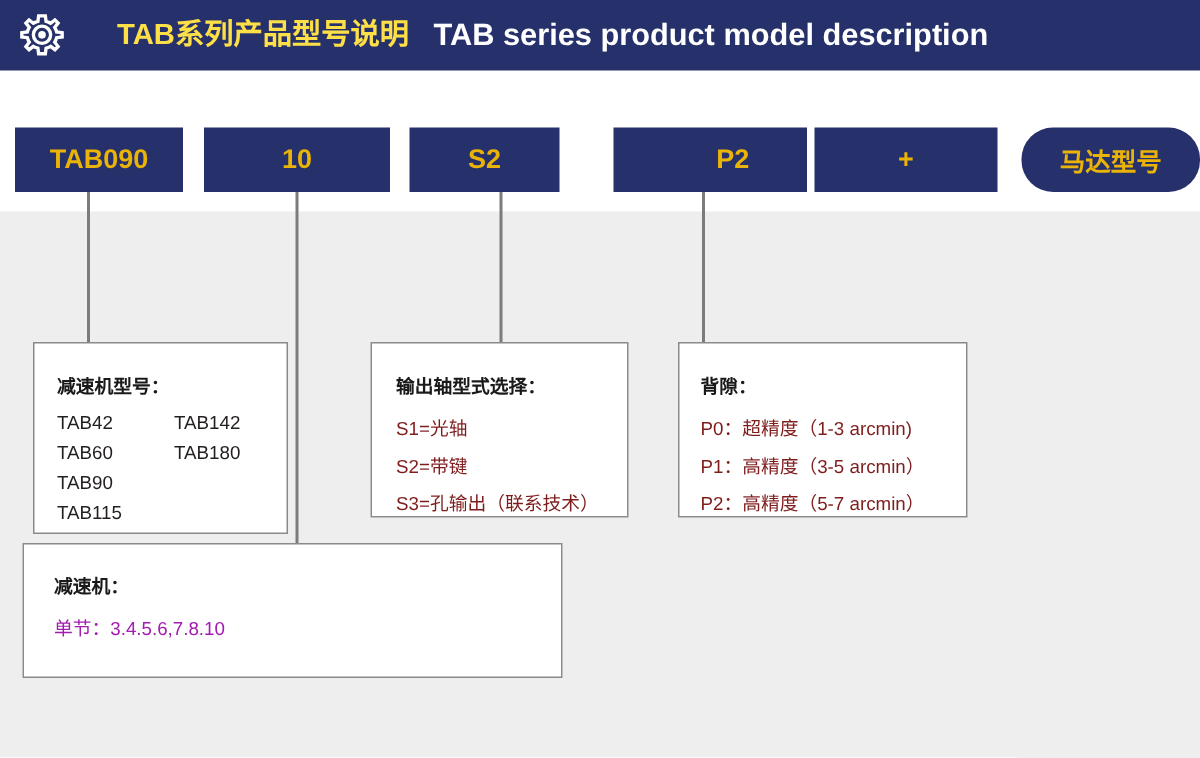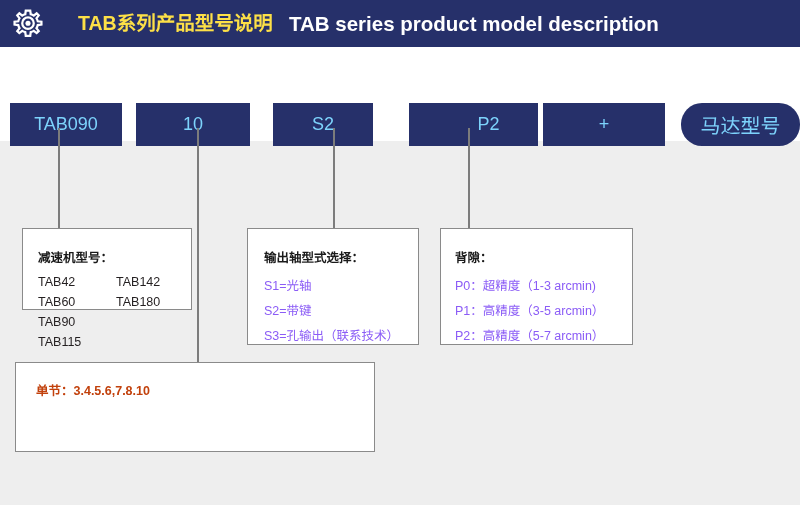--- a/index.html
+++ b/index.html
@@ -72,33 +72,33 @@
     left: 0;
     top: 141px;
     width: 800px;
     height: 364px;
     background: #eeeeee;
   }
 
   
   .code-box {
     position: absolute;
-    top: 103px;
+    top: 85px;
     height: 43px;
     background: #26306a;
-    color: #7dd3fc;
+    color: #eab308;
     font-size: 18px;
-    font-weight: normal;
+    font-weight: bold;
     display: flex;
     align-items: center;
     justify-content: center;
     box-sizing: border-box;
     white-space: nowrap;
   }
-  .code-box.cn { font-size: 20px; border-radius: 21px; }
+  .code-box.cn { font-size: 17px; border-radius: 21px; }
 
   
   .connector {
     position: absolute;
     width: 2px;
     background: #7c7c7c;
   }
 
   
   .desc-box {
@@ -109,47 +109,47 @@
     color: #231f20;
   }
   .desc-title {
     font-size: 12.5px;
     font-weight: bold;
     color: #1a1a1a;
     white-space: nowrap;
   }
   .desc-line {
     font-size: 12.5px;
-    color: #8b5cf6;
-    white-space: nowrap;
-  }
-
-  .box-models { left: 22px;  top: 228px; width: 170px; height: 82px; }
+    color: #7f1d1d;
+    white-space: nowrap;
+  }
+
+  .box-models { left: 22px;  top: 228px; width: 170px; height: 128px; }
   .box-shaft  { left: 247px; top: 228px; width: 172px; height: 117px; }
-  .box-back   { left: 440px; top: 228px; width: 193px; height: 117px; }
+  .box-back   { left: 452px; top: 228px; width: 193px; height: 117px; }
   .box-ratio  { left: 15px;  top: 362px; width: 360px; height: 90px; }
 
   .pad-models { padding: 18px 0 0 15px; }
   .pad-shaft  { padding: 18px 0 0 16px; }
   .pad-back   { padding: 18px 0 0 14px; }
   .pad-ratio  { padding: 17px 0 0 20px; }
 
   .desc-title { margin-bottom: 9px; }
   .desc-line  { margin-bottom: 6px; }
 
   
   .model-grid {
     display: grid;
     grid-template-columns: 78px auto;
     row-gap: 6px;
     column-gap: 0px;
   }
   .model-grid span { font-size: 12.5px; color: #231f20; white-space: nowrap; }
 
-  .ratio-line { font-size: 12.5px; color: #c2410c; margin-bottom: 7px; white-space: nowrap; font-weight: bold; }
+  .ratio-line { font-size: 12.5px; color: #a21caf; margin-bottom: 7px; white-space: nowrap; }
 </style>
 </head>
 <body>
 
 <div id="page">
 
   <div class="header-bar">
     <svg class="gear-icon" viewBox="0 0 100 100" aria-hidden="true">
       <g fill="none" stroke="#ffffff" stroke-width="7">
         <path d="M50 8
@@ -174,21 +174,21 @@
       </g>
       <circle cx="50" cy="47.5" r="8" fill="#ffffff"></circle>
     </svg>
     <div class="header-title-cn">TAB系列产品型号说明</div>
     <div class="header-title-en">TAB series product model description</div>
   </div>
 
   <div class="gray-canvas"></div>
 
   <div class="code-box" style="left:10px;  width:112px;">TAB090</div>
-  <div class="code-box" style="left:136px; width:114px;">10</div>
+  <div class="code-box" style="left:136px; width:124px;">10</div>
   <div class="code-box" style="left:273px; width:100px;">S2</div>
   <div class="code-box" style="left:409px; width:129px;padding-left:30px;">P2</div>
   <div class="code-box" style="left:543px; width:122px;">+</div>
   <div class="code-box cn" style="left:681px; width:119px;">马达型号</div>
 
   <div class="connector" style="left:58px;  top:128px; height:101px;"></div>
   <div class="connector" style="left:197px; top:128px; height:235px;"></div>
   <div class="connector" style="left:333px; top:128px; height:101px;"></div>
   <div class="connector" style="left:468px; top:128px; height:101px;"></div>
 
@@ -221,17 +221,18 @@
     <div class="pad-back">
       <div class="desc-title">背隙：</div>
       <div class="desc-line">P0：超精度（1-3 arcmin)</div>
       <div class="desc-line">P1：高精度（3-5 arcmin）</div>
       <div class="desc-line">P2：高精度（5-7 arcmin）</div>
     </div>
   </div>
 
   <div class="desc-box box-ratio">
     <div class="pad-ratio">
+      <div class="desc-title">减速机：</div>
       <div class="ratio-line">单节：3.4.5.6,7.8.10</div>
     </div>
   </div>
 
 </div>
 
 </body></html>

